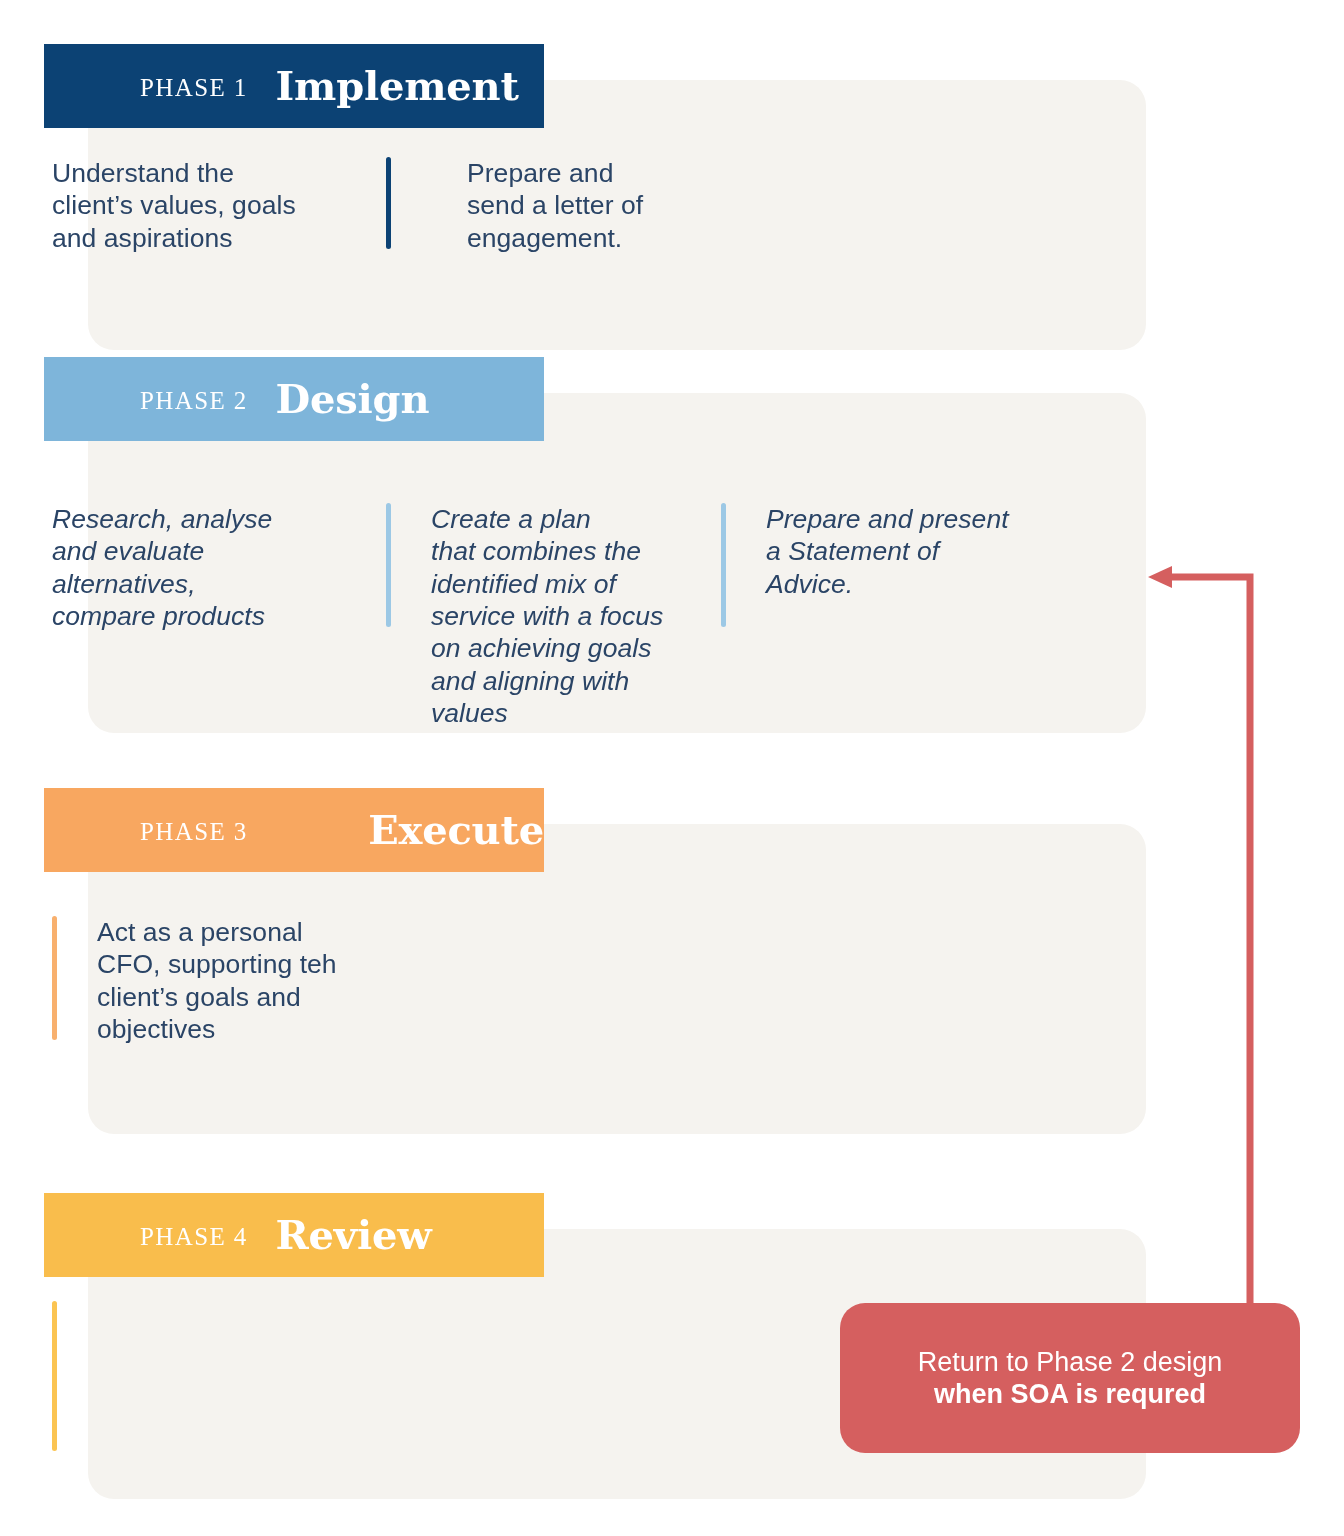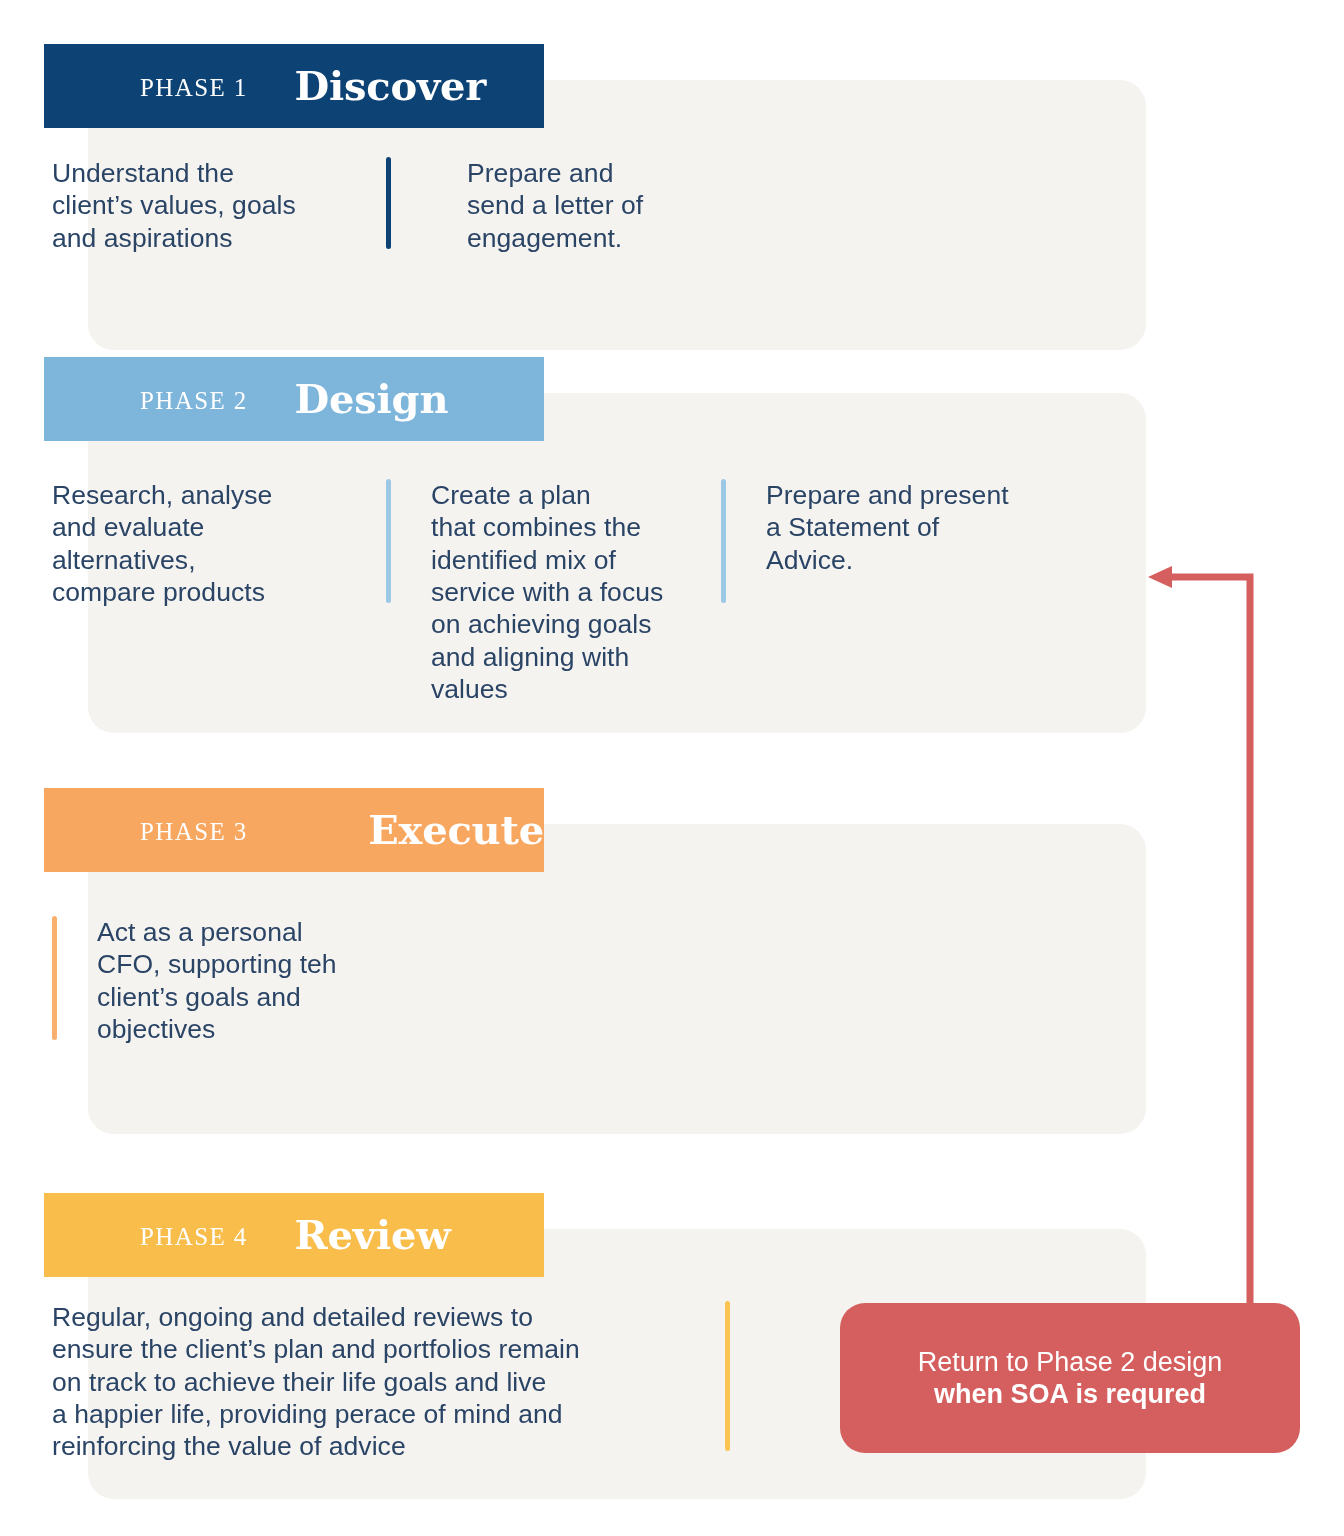--- a/index.html
+++ b/index.html
@@ -36,21 +36,20 @@
 
   .phase-header {
     position: absolute;
     left: 44px;
     top: 0;
     width: 500px;
     height: 84px;
     display: flex;
     align-items: center;
     color: #ffffff;
-    gap: 19px;
   }
 
   .phase-label {
     font-family: "Liberation Serif", serif;
     font-size: 25px;
     letter-spacing: 0.055em;
     margin-left: 96px;
     white-space: nowrap;
     line-height: 1;
     padding-top: 3px;
@@ -149,21 +148,21 @@
 </style>
 </head>
 <body>
 
 <div id="diagram">
 
   <div class="phase" id="phase-1" style="top:44px;">
     <div class="phase-card" style="top:36px; height:270px;"></div>
     <div class="phase-header">
       <span class="phase-label">PHASE 1</span>
-      <span class="phase-title">Discover</span>
+      <span class="phase-title">Implement</span>
     </div>
     <div class="cols" style="top:113px;">
       <div class="col" style="width:334px;">
         <div class="col-text">Understand the
 client’s values, goals
 and aspirations</div>
       </div>
       <div class="col" style="width:340px;gap:36px;">
         <div class="divider" style="height:92px;"></div>
         <div class="col-text">Prepare and
@@ -172,21 +171,21 @@
       </div>
     </div>
   </div>
 
   <div class="phase" id="phase-2" style="top:357px;">
     <div class="phase-card" style="top:36px; height:340px;"></div>
     <div class="phase-header">
       <span class="phase-label">PHASE 2</span>
       <span class="phase-title">Design</span>
     </div>
-    <div class="cols" style="top:122px;">
+    <div class="cols" style="top:146px;font-style:italic;">
       <div class="col" style="width:334px;">
         <div class="col-text">Research, analyse
 and evaluate
 alternatives,
 compare products</div>
       </div>
       <div class="col" style="width:335px;">
         <div class="divider" style="height:124px;"></div>
         <div class="col-text">Create a plan
 that combines the
@@ -222,27 +221,20 @@
     </div>
   </div>
 
   <div class="phase" id="phase-4" style="top:1193px;">
     <div class="phase-card" style="top:36px; height:270px;"></div>
     <div class="phase-header">
       <span class="phase-label">PHASE 4</span>
       <span class="phase-title">Review</span>
     </div>
     <div class="cols" style="top:108px;">
-      <div class="col" style="width:673px;">
-        <div class="col-text">Regular, ongoing and detailed reviews to
-ensure the client’s plan and portfolios remain
-on track to achieve their life goals and live
-a happier life, providing perace of mind and
-reinforcing the value of advice</div>
-      </div>
       <div class="col" style="width:340px;">
         <div class="divider" style="height:150px;"></div>
         <div class="col-text"></div>
       </div>
     </div>
   </div>
 
   <div id="callout">
     <div class="line-1">Return to Phase 2 design</div>
     <div class="line-2">when SOA is requred</div>

